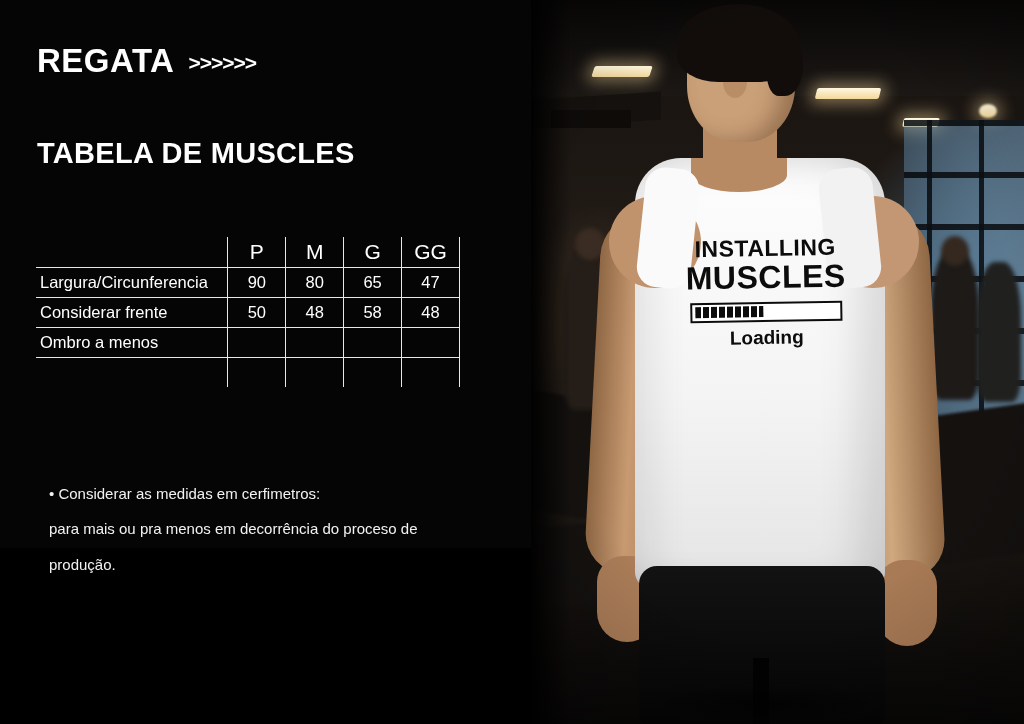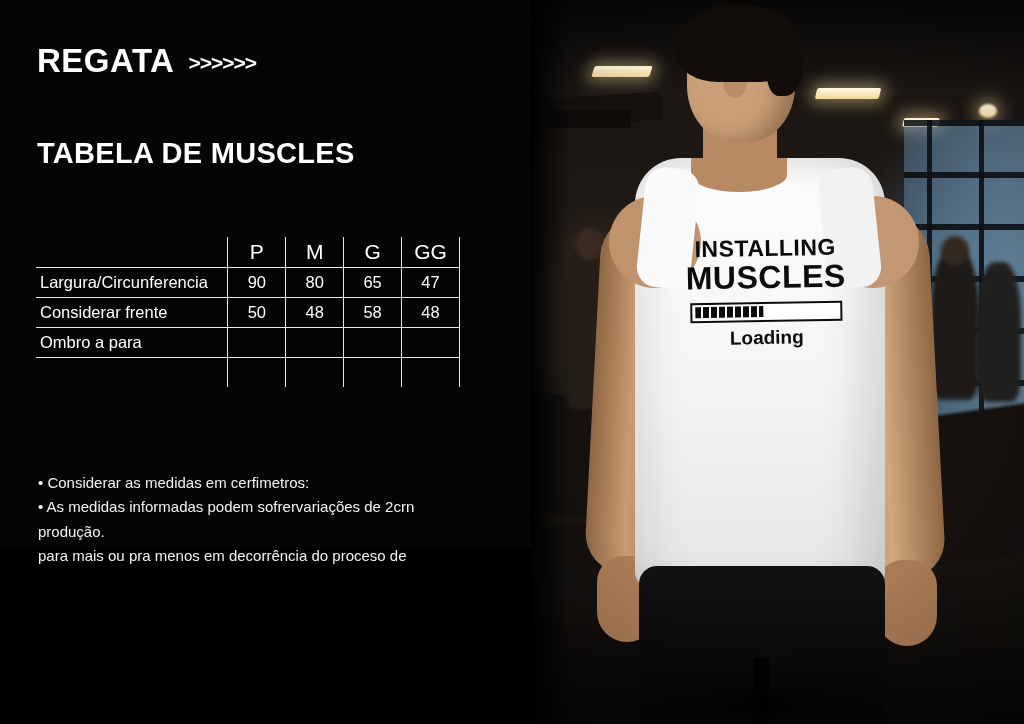--- a/index.html
+++ b/index.html
@@ -104,21 +104,21 @@
 
   
   .notes {
     position:absolute;
     left:3px; top:470px;
     width:430px;
     color:#f2f2f2;
     font-size:15px;
     line-height:1.55;
   }
-  .notes p { margin:1px; }
+  .notes p { margin:12px; }
   .notes .bullet { white-space:nowrap; }
 
   
   .right {
     position:relative;
     flex:1 1 auto;
     height:724px;
     overflow:hidden;
     background:#1a1613;
   }
@@ -363,43 +363,42 @@
           <tr>
             <td class="col-label">Considerar frente</td>
             <td class="col-size">50</td>
             <td class="col-size">48</td>
             <td class="col-size">58</td>
             <td class="col-size-wide">48</td>
           </tr>
 
 
           <tr>
-            <td class="col-label">Ombro a para</td>
+            <td class="col-label">Ombro a menos</td>
             <td class="col-size"></td>
             <td class="col-size"></td>
             <td class="col-size"></td>
             <td class="col-size-wide"></td>
           </tr>
 
           <tr>
             <td class="col-label" style="border-left:none;border-bottom:none;"></td>
             <td class="col-size"></td>
             <td class="col-size"></td>
             <td class="col-size"></td>
             <td class="col-size-wide"></td>
           </tr>
         </tbody>
           </table>
       </div>
 
       <div class="notes">
         <p class="bullet">• Considerar as medidas em cerfimetros:</p>
-        <p class="bullet">• As medidas informadas podem sofrervariações de 2crn</p>
+        <p>para mais ou pra menos em decorrência do proceso de</p>
         <p>produção.</p>
-        <p>para mais ou pra menos em decorrência do proceso de</p>
       </div>
 
     </div>
   </div>
 
   <div class="right">
     <div class="bg"></div>
     <div class="ceiling"></div>
     <div class="strip s1"></div>
     <div class="strip s2"></div>

